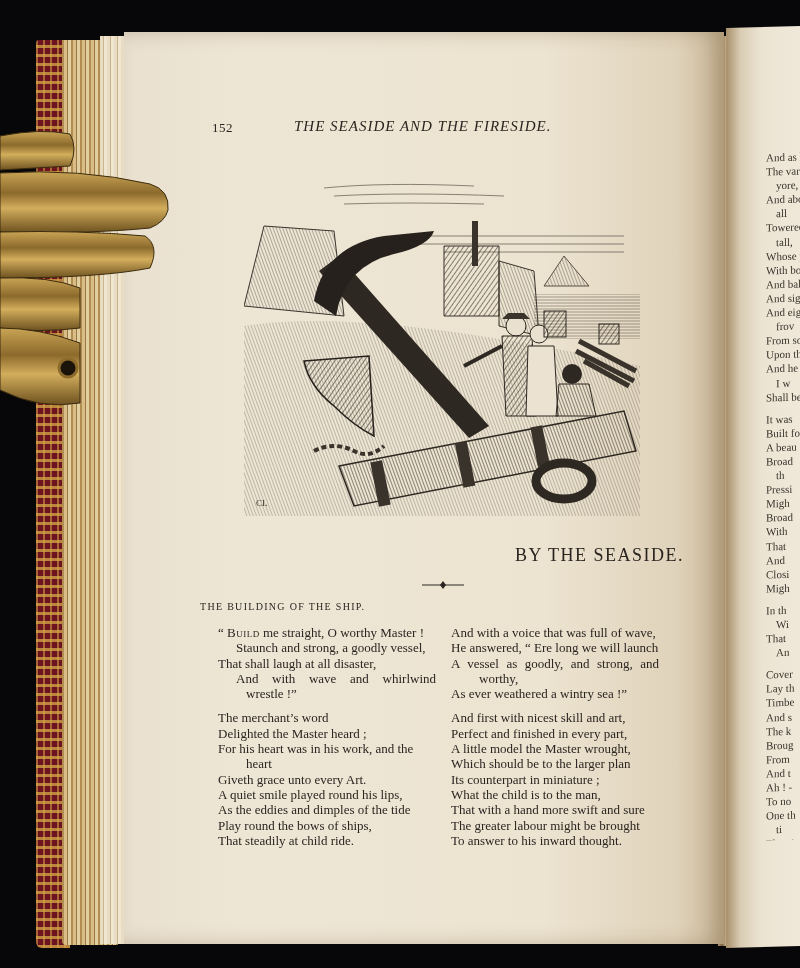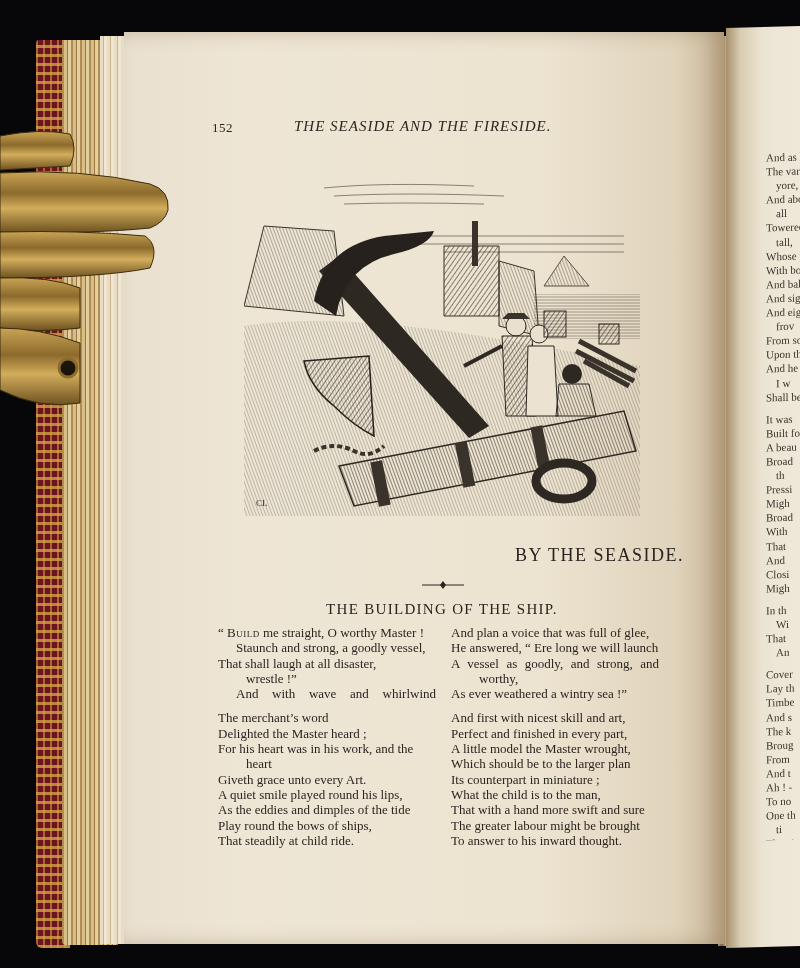--- a/index.html
+++ b/index.html
@@ -64,22 +64,22 @@
   }
 
   .section-title {
     position:absolute; left:200px; top:545px; width:484px; text-align:right;
     font-family:"Liberation Serif", serif; font-size:18px; letter-spacing:1.5px; color:#2a2420;
   }
   .ornament {
     position:absolute; left:422px; top:580px; width:42px; height:10px;
   }
   .poem-title {
-    position:absolute; left:200px; top:601px; width:484px; text-align:center;
-    font-size:15px; letter-spacing:1.3px; color:#2a2420;
+    position:absolute; left:200px; top:601px; width:484px; text-align:left;
+    font-size:10px; letter-spacing:1.3px; color:#2a2420;
   }
   .column {
     position:absolute; top:625px; color:#2b2521; font-size:13px; line-height:15.3px;
   }
   .col-left { left:218px; width:218px; }
   .col-right { left:451px; width:208px; }
   .stanza { margin-bottom:9px; }
   .line { white-space:nowrap; }
   .line.indent { padding-left:18px; }
   .line.indent2 { padding-left:28px; }
@@ -183,39 +183,39 @@
     <line x1="0" y1="5" x2="42" y2="5" stroke="#2a2420" stroke-width="1"></line>
     <path d="M21 1 L24 5 L21 9 L18 5 Z" fill="#2a2420"></path>
   </svg>
   <div class="poem-title">THE BUILDING OF THE SHIP.</div>
 
   <div class="column col-left">
     <div class="stanza">
       <div class="line"><span>“ </span><span class="sc">Build</span><span> me straight, O worthy Master !</span></div>
       <div class="line indent">Staunch and strong, a goodly vessel,</div>
       <div class="line">That shall laugh at all disaster,</div>
+      <div class="line indent justify">And with wave and whirlwind</div>
       <div class="line indent2">wrestle !”</div>
-      <div class="line indent justify">And with wave and whirlwind</div>
     </div>
     <div class="stanza">
       <div class="line">The merchant’s word</div>
       <div class="line">Delighted the Master heard ;</div>
       <div class="line">For his heart was in his work, and the</div>
       <div class="line indent2">heart</div>
       <div class="line">Giveth grace unto every Art.</div>
       <div class="line">A quiet smile played round his lips,</div>
       <div class="line">As the eddies and dimples of the tide</div>
       <div class="line">Play round the bows of ships,</div>
       <div class="line">That steadily at child ride.</div>
     </div>
   </div>
 
   <div class="column col-right">
     <div class="stanza">
-      <div class="line">And plan a voice that was full of glee,</div>
+      <div class="line">And with a voice that was full of wave,</div>
       <div class="line">He answered, “ Ere long we will launch</div>
       <div class="line justify">A vessel as goodly, and strong, and</div>
       <div class="line indent2">worthy,</div>
       <div class="line">As ever weathered a wintry sea !”</div>
     </div>
     <div class="stanza">
       <div class="line">And first with nicest skill and art,</div>
       <div class="line">Perfect and finished in every part,</div>
       <div class="line">A little model the Master wrought,</div>
       <div class="line">Which should be to the larger plan</div>

